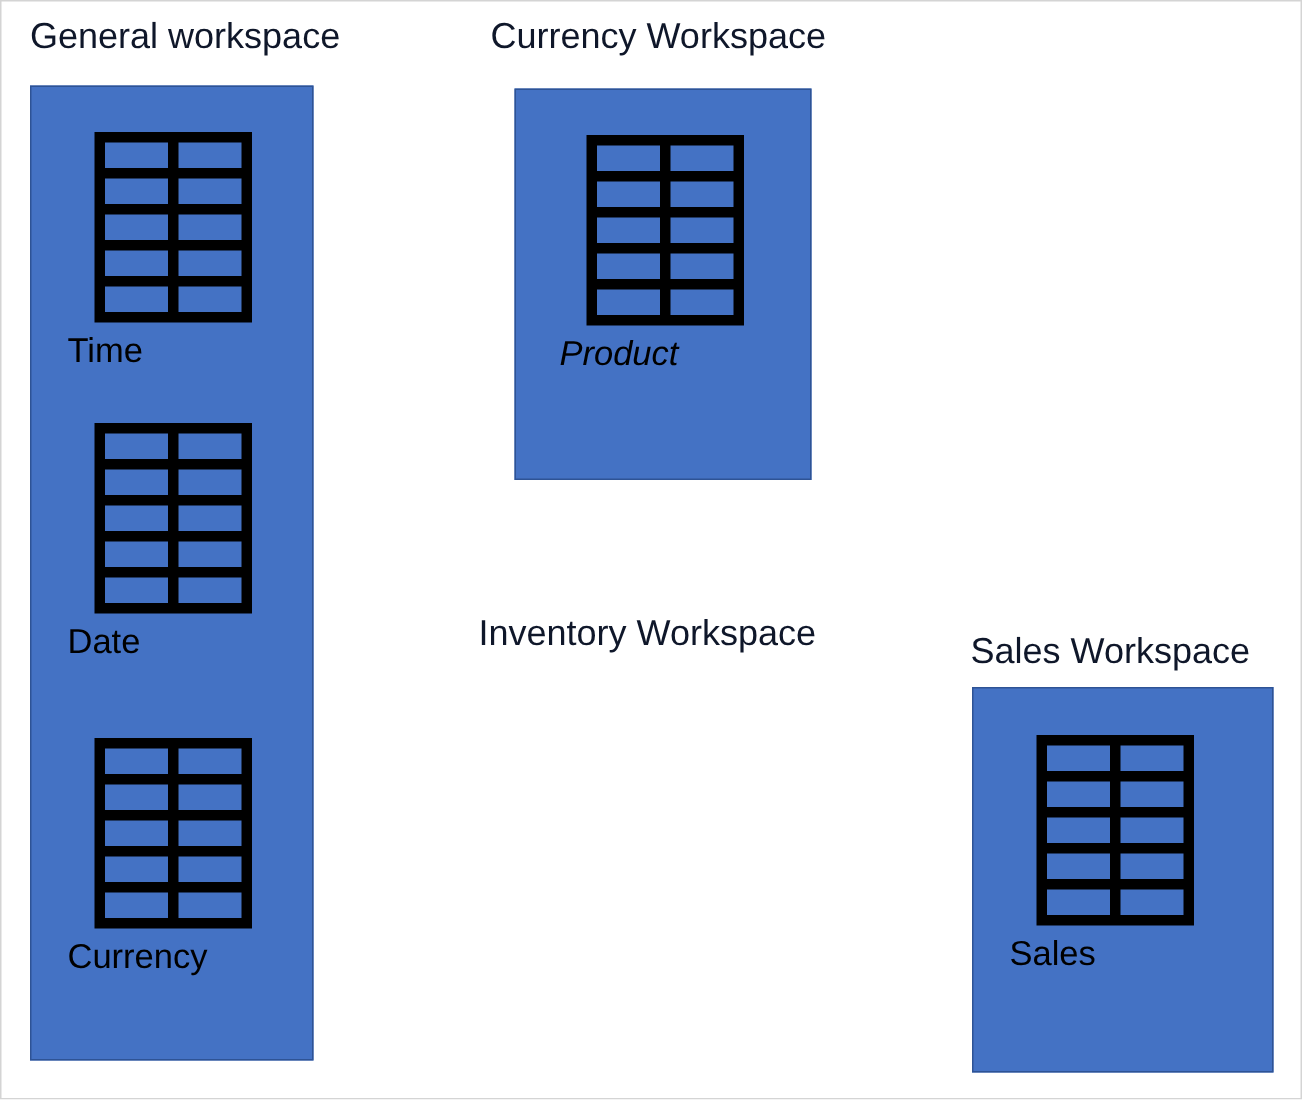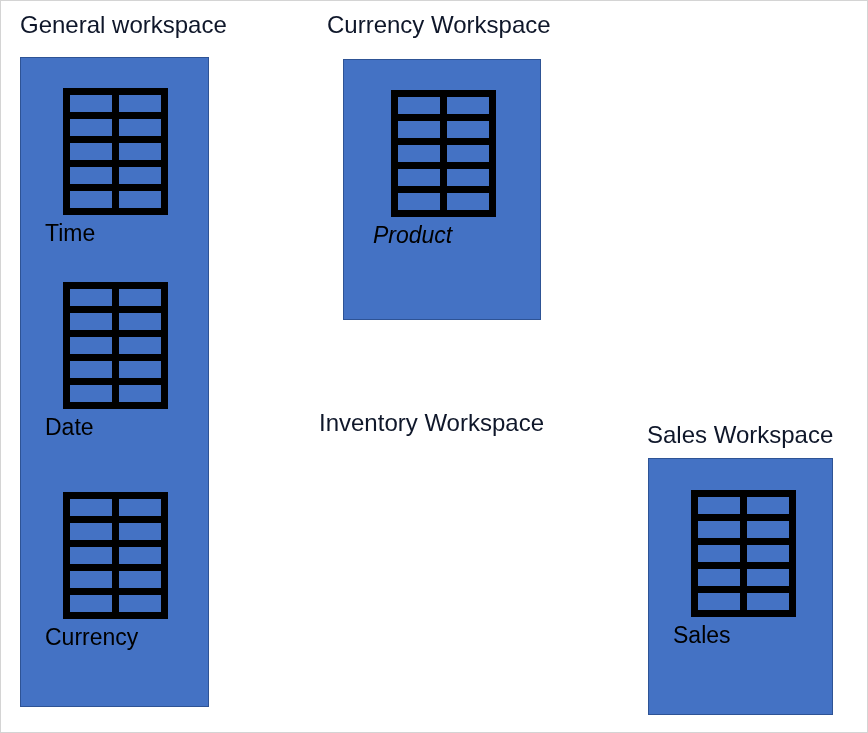--- a/index.html
+++ b/index.html
@@ -141,21 +141,21 @@
       <div class="entity-label">Product</div>
     </div>
 
   </div>
 
   <div class="ws-title" style="left:318px; top:408px;">Inventory Workspace</div>
 
 
   <div class="ws-title" style="left:646px; top:408px;margin-top:12px;">Sales Workspace</div>
 
-  <div class="panel" style="left:647px; top:457px; width:185px; height:257px;">
+  <div class="panel" style="left:647px; top:457px; width:201px; height:257px;">
 
     <div class="entity" style="left:24px; top:31px;">
       <div class="table-icon">
         <div class="cell"></div>
         <div class="cell"></div>
         <div class="cell"></div>
         <div class="cell"></div>
         <div class="cell"></div>
         <div class="cell"></div>
         <div class="cell"></div>

